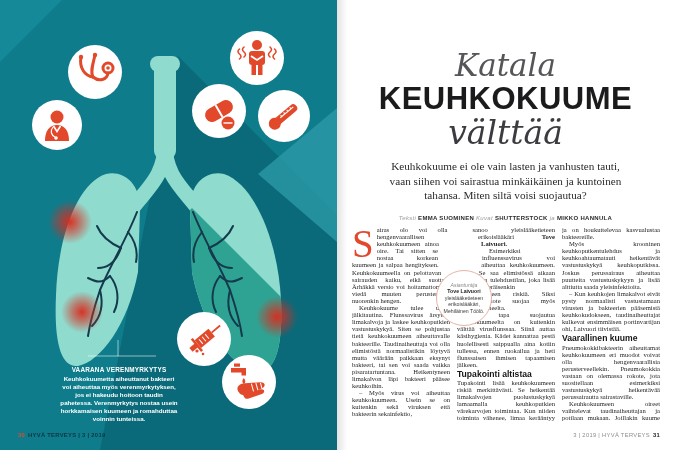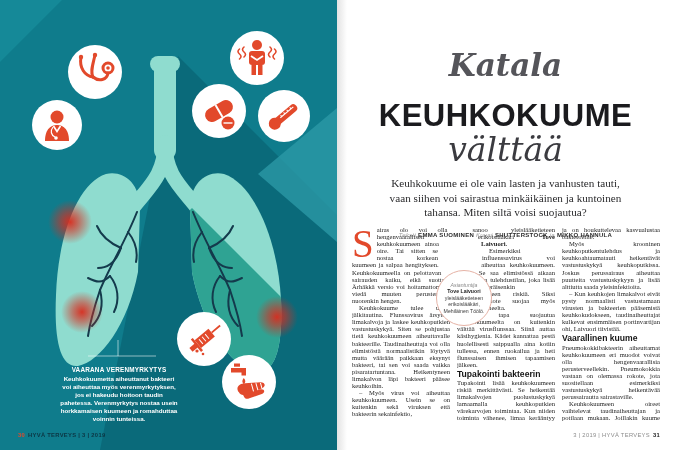--- a/index.html
+++ b/index.html
@@ -17,24 +17,24 @@
   .caption-title{font-size:6.4px;font-weight:bold;letter-spacing:.2px;margin-bottom:2px;}
   .caption-body{font-size:6.2px;line-height:8px;font-weight:600;}
   .folio{position:absolute;bottom:12px;font-size:5.8px;letter-spacing:.3px;}
   .folio-left{left:18px;color:#0C3442;font-weight:bold;}
   .folio-left .folio-num{color:#E2492B;margin-right:3px;}
   .folio-right{right:14px;color:#8d8d8d;}
   .folio-right .folio-num{color:#222;font-weight:bold;margin-left:3px;}
 
   
   .headline{position:absolute;top:50px;left:0;width:100%;text-align:center;}
-  .kicker{font-family:"DejaVu Serif",serif;font-style:italic;font-weight:700;
+  .kicker{font-family:"DejaVu Serif",serif;font-style:italic;font-weight:400;
           font-size:31px;line-height:1;color:#55555a;}
   .title{font-family:"Liberation Sans",sans-serif;font-weight:bold;font-size:31px;
-         line-height:1.05;color:#1b1b1e;letter-spacing:.5px;margin-top:19px;}
+         line-height:1.05;color:#1b1b1e;letter-spacing:.5px;margin-top:2px;}
   .suffix{font-family:"DejaVu Serif",serif;font-style:italic;font-size:33px;
           line-height:1.05;color:#3b3b40;}
   .standfirst{font-family:"Liberation Serif",serif;font-size:11.2px;line-height:1.3;
               color:#2a2a2c;margin:9px 44px 12px;}
   .byline{margin-top:8px;font-size:6px;letter-spacing:.3px;color:#9a9a9a;}
   .byline .lbl{font-style:italic;color:#9a9a9a;}
   .byline .nm{font-weight:bold;color:#2b2b2b;}
 
   
   .columns{position:absolute;left:15px;top:226px;display:flex;gap:7px;}
@@ -255,21 +255,21 @@
         <p><span class="dropcap">S</span><span>airas olo voi olla hengenvaarallisen keuhkokuumeen ainoa oire. Tai sitten se nostaa korkean kuumeen ja salpaa hengityksen. Keuhkokuumeella on pelottavan sairauden kaiku, eikä suotta. Ärhäkkä versio voi hoitamattomana viedä muuten perusterveen nuorenkin hengen.</span></p>
         <p>Keuhkokuume tulee usein jälkitautina. Flunssavirus ärsyttää limakalvoja ja laskee keuhkoputkien vastustuskykyä. Siten se pohjustaa tietä keuhkokuumeen aiheuttavalle bakteerille. Taudinaiheuttaja voi olla elimistöstä normaalistikin löytyvä mutta väärään paikkaan eksynyt bakteeri, tai sen voi saada vaikka pisaratartuntana. Heikentyneen limakalvon läpi bakteeri pääsee keuhkoihin.</p>
         <p>– Myös virus voi aiheuttaa keuhkokuumeen. Usein se on kuitenkin sekä viruksen että bakteerin sekainfektio,</p>
       </div>
       <div class="col">
         <div class="spacer-l"></div>
         <p><span>sanoo yleislääketieteen erikoislääkäri</span>
            <b>Tove Laivuori.</b></p>
         <p>Esimerkiksi influenssavirus voi aiheuttaa keuhkokuumeen. Se saa elimistössä aikaan rajun tulehdustilan, joka lisää bakteeriperäisenkin keuhkokuumeen riskiä. Siksi influenssarokote suojaa myös keuhkokuumeelta.</p>
         <p>Paras tapa suojautua keuhkokuumeelta on kuitenkin välttää virusflunssaa. Siinä auttaa käsihygienia. Kädet kannattaa pestä huolellisesti saippualla aina kotiin tullessa, ennen ruokailua ja heti flunssaisen ihmisen tapaamisen jälkeen.</p>
-        <h3>Tupakointi bakteerin</h3>
+        <h3>Tupakointi altistaa</h3>
         <p>Tupakointi lisää keuhkokuumeen riskiä merkittävästi. Se heikentää limakalvojen puolustuskykyä lamaamalla keuhkoputkien värekarvojen toimintaa. Kun niiden toiminta vähenee, limaa kerääntyy keuhkoputkiin</p>
       </div>
       <div class="col">
         <p>ja on houkuttelevaa kasvualustaa bakteereille.</p>
         <p>Myös krooninen keuhkoputkentulehdus ja keuhkoahtaumatauti heikentävät vastustuskykyä keuhkoputkissa. Joskus perussairaus aiheuttaa puutteita vastustuskykyyn ja lisää alttiutta saada yleisinfektioita.</p>
         <p>– Kun keuhkojen limakalvot eivät pysty normaalisti vastustamaan virusten ja bakteerien pääsemistä keuhkokudokseen, taudinaiheuttajat kulkevat ensimmäisen portinvartijan ohi, Laivuori tiivistää.</p>
         <h3>Vaarallinen kuume</h3>
         <p><span></span><span>Pneumokokkibakteerin aiheuttamat keuhkokuumeen eri muodot voivat olla hengenvaarallisia perusterveellekin. Pneumokokkia vastaan on olemassa rokote, jota suositellaan esimerkiksi vastustuskykyä heikentävää perussairautta sairastaville.</span></p>
         <p><span>Keuhkokuumeen oireet vaihtelevat taudinaiheuttajan ja potilaan mukaan. Joillakin kuume nousee herkästi ja toisilla ei juuri koskaan. Iäkkäiden</span>
            </p>

